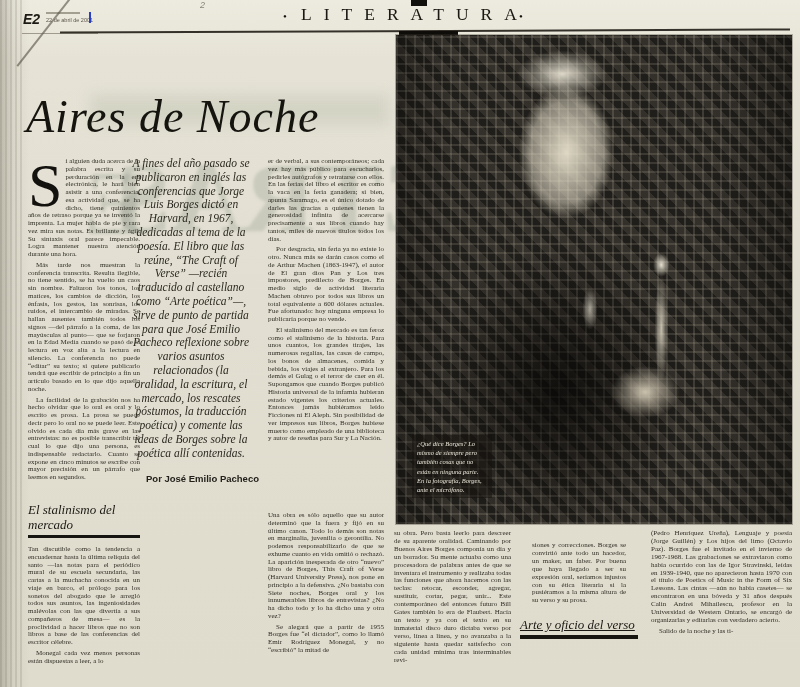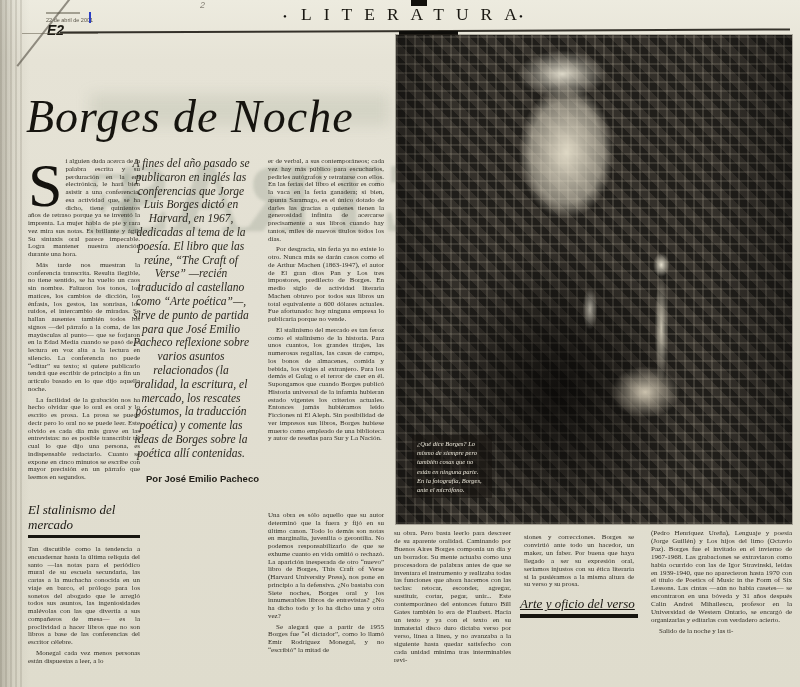--- a/index.html
+++ b/index.html
@@ -14,21 +14,21 @@
   .abs{position:absolute;}
   
   .left-strip{left:0;top:0;width:22px;height:687px;
     background:repeating-linear-gradient(90deg, rgba(110,104,88,0.18) 0 2px, rgba(0,0,0,0) 2px 5px);}
   .scratch{left:-6px;top:18px;width:120px;height:1.5px;background:rgba(70,64,52,0.55);transform:rotate(-52deg);}
   .corner-mark{left:411px;top:0;width:16px;height:6px;background:#12100c;}
   .blue-tick{left:89px;top:12px;width:2px;height:11px;background:#2b3fc4;}
   .under-e2-line{left:22px;top:33px;width:76px;height:1px;background:rgba(100,94,78,0.55);}
   .scribble{left:46px;top:12px;width:34px;height:2px;background:rgba(90,85,70,0.5);}
   
-  .e2{left:23px;top:22px;font:italic bold 14px "Liberation Sans",sans-serif;color:#1c1a14;padding-left:24px;}
+  .e2{left:23px;top:11px;font:italic bold 14px "Liberation Sans",sans-serif;color:#1c1a14;}
   .dateline{left:46px;top:17px;font:5.5px/6px "Liberation Sans",sans-serif;color:#5b564a;}
   .pen2{left:200px;top:0px;font:italic 9px "Liberation Sans",sans-serif;color:#8a857a;}
   .header-rule{left:60px;top:30px;width:730px;height:2px;background:#34312a;transform:rotate(-0.25deg);}
   .thick-bar{left:399px;top:31px;width:59px;height:6px;background:#0e0d0a;}
   .bullet{font-size:11px;color:#14120e;}
   .bullet-left{left:283px;top:10px;}
   .bullet-right{left:519px;top:10px;}
   .section-title{left:301px;top:4px;font:17.5px "Liberation Serif",serif;letter-spacing:12px;color:#1a1812;}
   
   .ghost{font-family:"Liberation Serif",serif;font-weight:bold;color:rgba(128,140,122,0.26);
@@ -74,21 +74,21 @@
   .c1h{left:28px;top:502px;width:112px;}
   .c1b{left:28px;top:546px;width:112px;}
   .c3a{left:268px;top:158px;width:116px;}
   .c3h{left:268px;top:468px;width:116px;}
   .c3b{left:268px;top:512px;width:116px;}
   .c4{left:394px;top:530px;width:117px;z-index:2;}
   .c5{left:520px;top:530px;width:118px;z-index:2;}
   .c6{left:651px;top:530px;width:141px;z-index:2;}
   .c5 .col-heading{margin:7px 0 0 0;text-decoration:underline;}
   .c5 .heading-rule{height:4px;}
-  .c5 p{margin:4px;}
+  .c5 p{margin:12px;}
   .c5 .after-rule{margin-top:6px;}
 </style>
 </head>
 <body>
 
 <div class="page">
 
   <div class="abs left-strip"></div>
   <div class="abs scratch"></div>
   <div class="abs corner-mark"></div>
@@ -101,21 +101,21 @@
   <div class="abs dateline">22 de abril de 2001</div>
   <div class="abs blue-tick"></div>
   <div class="abs under-e2-line"></div>
   <div class="abs pen2">2</div>
   <div class="abs header-rule"></div>
   <div class="abs bullet bullet-left">•</div>
   <div class="abs section-title">LITERATURA</div>
   <div class="abs bullet bullet-right">•</div>
   <div class="abs thick-bar"></div>
 
-  <div class="abs headline">Borges de Noche</div>
+  <div class="abs headline">Aires de Noche</div>
 
   <div class="abs bodycol c1a">
     <p><span class="dropcap">S</span><span>i alguien duda acerca de la palabra escrita y su perduración en la era electrónica, le hará bien asistir a una conferencia, esa actividad que, se ha dicho, tiene quinientos años de retraso porque ya se inventó la imprenta. La mujer habla de pie y rara vez mira sus notas. Es brillante y ágil. Su sintaxis oral parece impecable. Logra mantener nuestra atención durante una hora.</span></p>
     <p class="ind">Más tarde nos muestran la conferencia transcrita. Resulta ilegible, no tiene sentido, se ha vuelto un caos sin nombre. Faltaron los tonos, los matices, los cambios de dicción, los énfasis, los gestos, las sonrisas, los ruidos, el intercambio de miradas. Se hallan ausentes también todos los signos —del párrafo a la coma, de las mayúsculas al punto— que se forjaron en la Edad Media cuando se pasó de la lectura en voz alta a la lectura en silencio. La conferencia no puede “editar” su texto; si quiere publicarlo tendrá que escribir de principio a fin un artículo basado en lo que dijo aquella noche.</p>
     <p class="ind">La facilidad de la grabación nos ha hecho olvidar que lo oral es oral y lo escrito es prosa. La prosa se puede decir pero lo oral no se puede leer. Este olvido es cada día más grave en las entrevistas: no es posible transcribir tal cual lo que dijo una persona, es indispensable redactarlo. Cuanto se expone en cinco minutos se escribe con mayor precisión en un párrafo que leemos en segundos.</p>
   </div>
   <div class="abs col-heading c1h">
     <span>El stalinismo del mercado</span>
     <div class="heading-rule"></div>
   </div>

